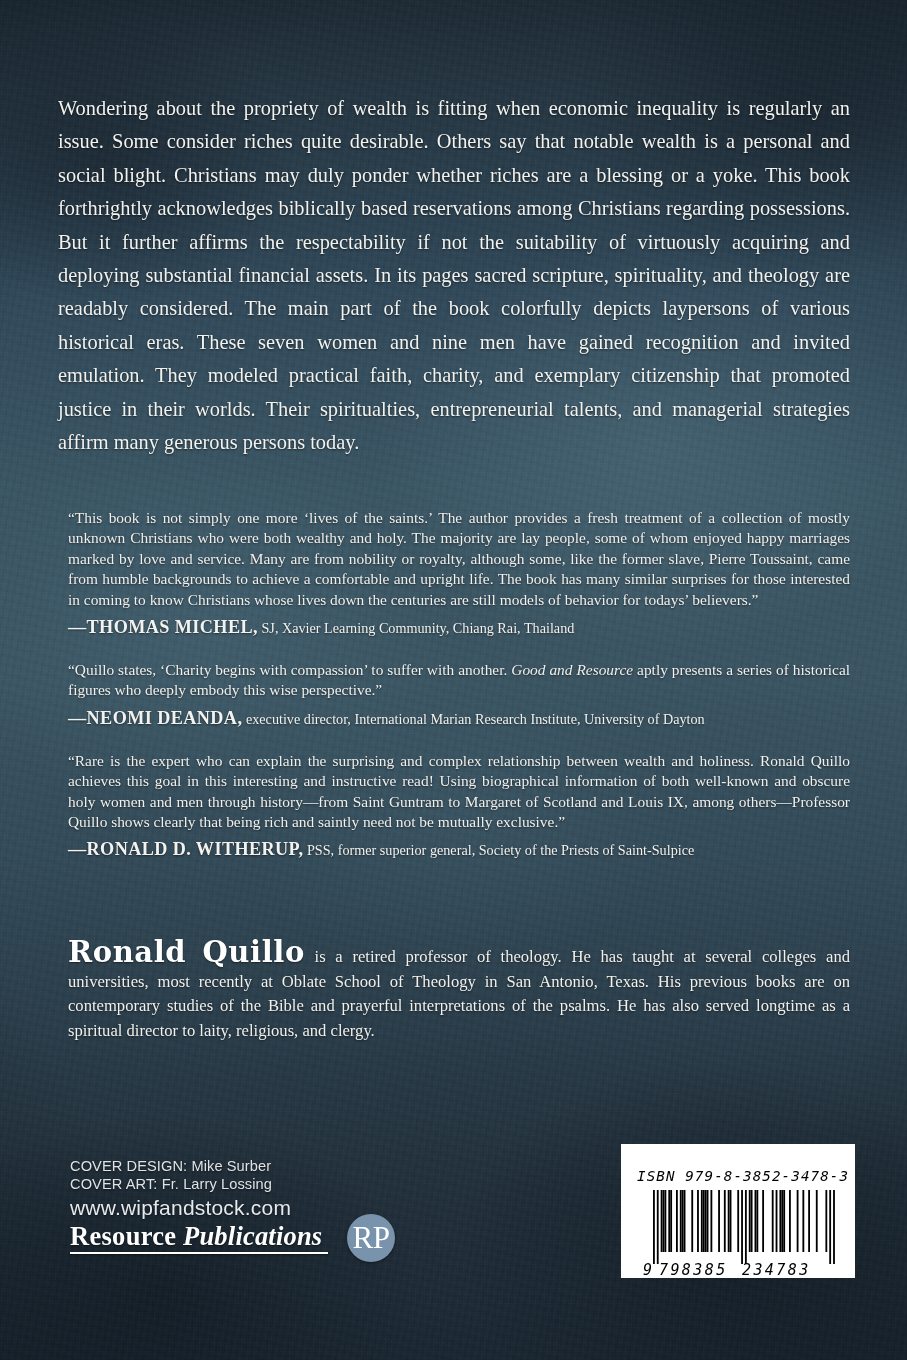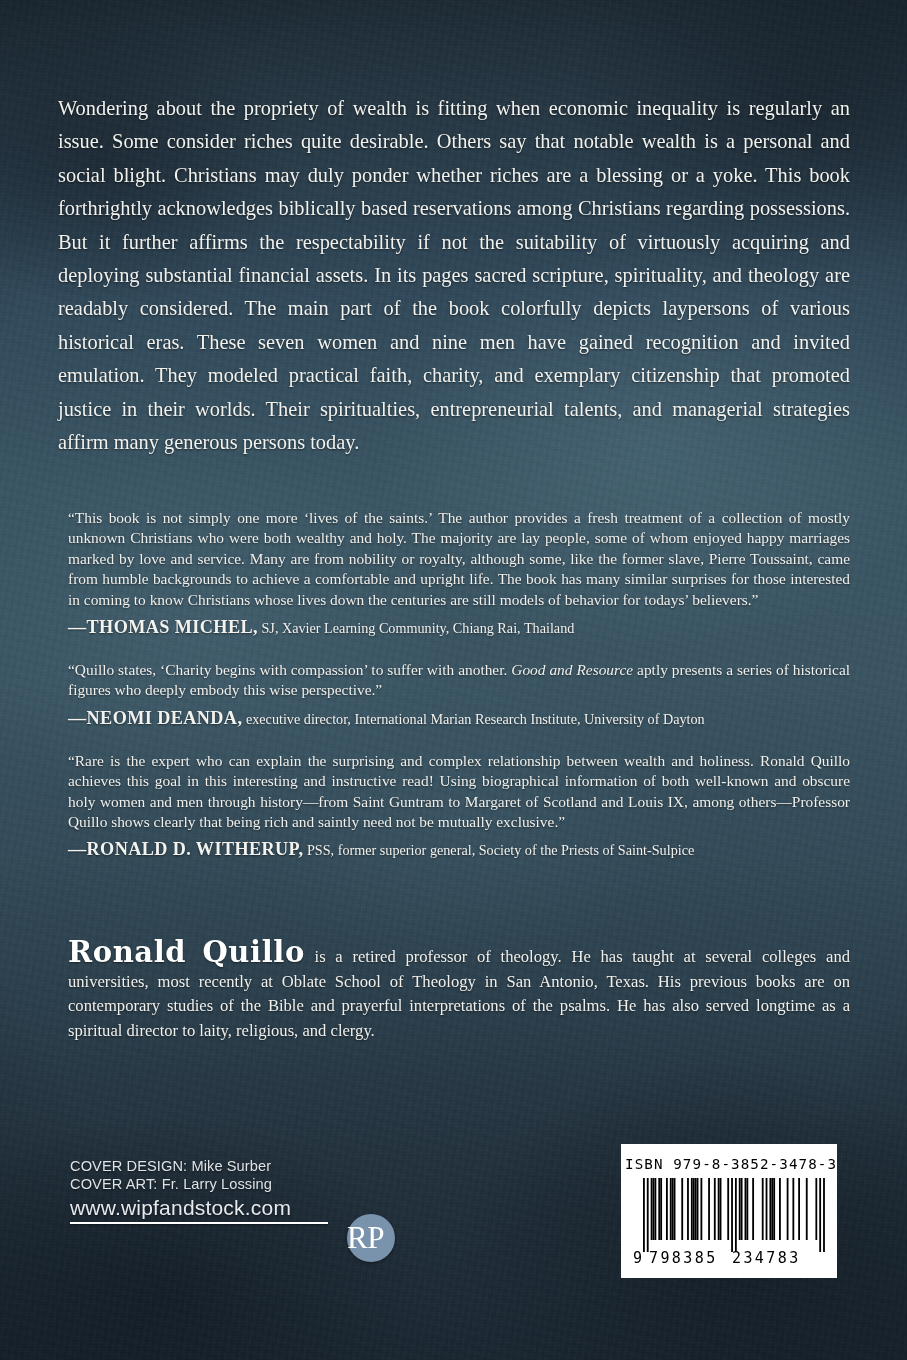--- a/index.html
+++ b/index.html
@@ -203,40 +203,42 @@
   .rp-logo {
     position: absolute;
     left: 347px;
     top: 1214px;
     width: 48px;
     height: 48px;
     border-radius: 50%;
     background: #7a93ad;
     display: flex;
     align-items: center;
+    justify-content: center;
     box-shadow: 0 1px 3px rgba(0,0,0,0.45);
   }
   .rp-logo span {
     color: #ffffff;
     font-size: 31px;
     line-height: 31px;
     letter-spacing: -0.5px;
     transform: translateY(-1px);
   }
 
   
   .barcode-box {
     position: absolute;
     left: 621px;
     top: 1144px;
-    width: 216px;
+    width: 234px;
     height: 134px;
     background: #ffffff;
-    padding: 4px;
+    padding: 16px;
     box-sizing: border-box;
+    font-style: italic;
   }
   .isbn-text {
     font-family: "DejaVu Sans Mono", monospace;
     font-size: 14.2px;
     color: #000;
     text-align: center;
     letter-spacing: 1.1px;
     padding-top: 8px;
     white-space: nowrap;
   }
@@ -280,20 +282,21 @@
 
     <div class="bio"><span class="bio-name">Ronald Quillo</span><span> is a retired professor of theology. He has taught at several colleges and universities, most recently at Oblate School of Theology in San Antonio, Texas. His previous books are on contemporary studies of the Bible and prayerful interpretations of the psalms. He has also served longtime as a spiritual director to laity, religious, and clergy.</span></div>
 
     <div class="credits">
       <div class="credit-line">COVER DESIGN: Mike Surber</div>
       <div class="credit-line">COVER ART: Fr. Larry Lossing</div>
       <div class="credit-url">www.wipfandstock.com</div>
     </div>
 
     <div class="imprint">
+      <div class="imprint-main"><span class="r">Resource</span><span> </span><span class="p">Publications</span></div>
       <div class="imprint-rule"></div>
     </div>
 
     <div class="rp-logo">
       <span>RP</span>
     </div>
 
     <div class="barcode-box">
       <div class="isbn-text">ISBN  979-8-3852-3478-3</div>
       <svg class="bars" viewBox="0 0 204 88" preserveAspectRatio="none">

